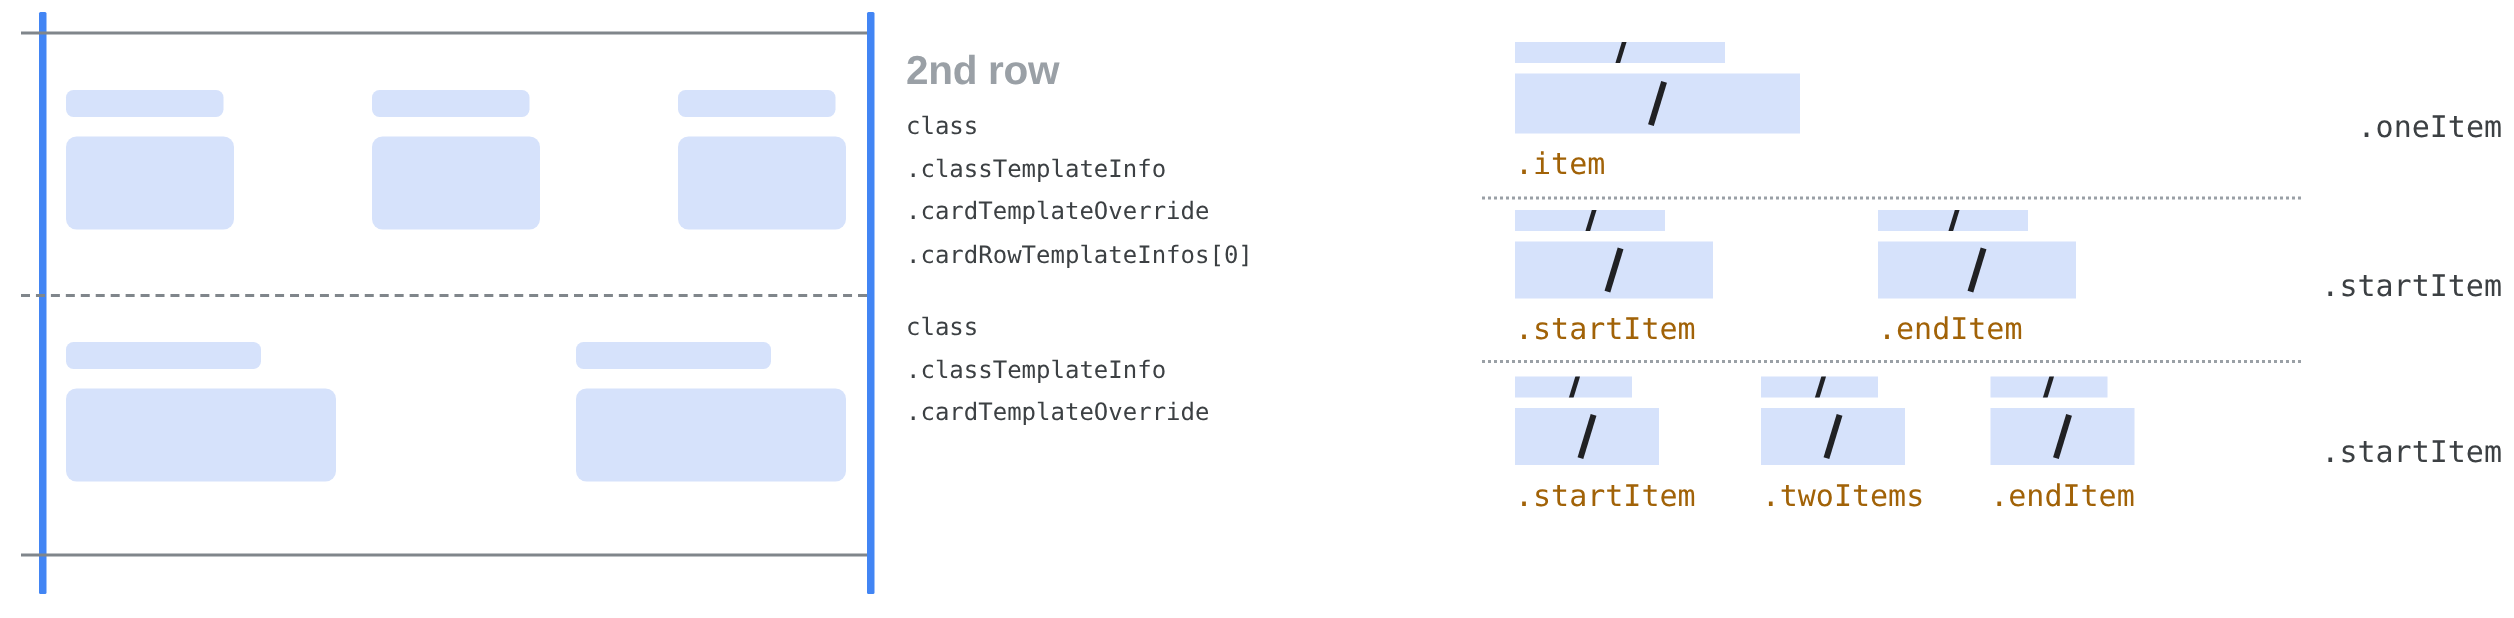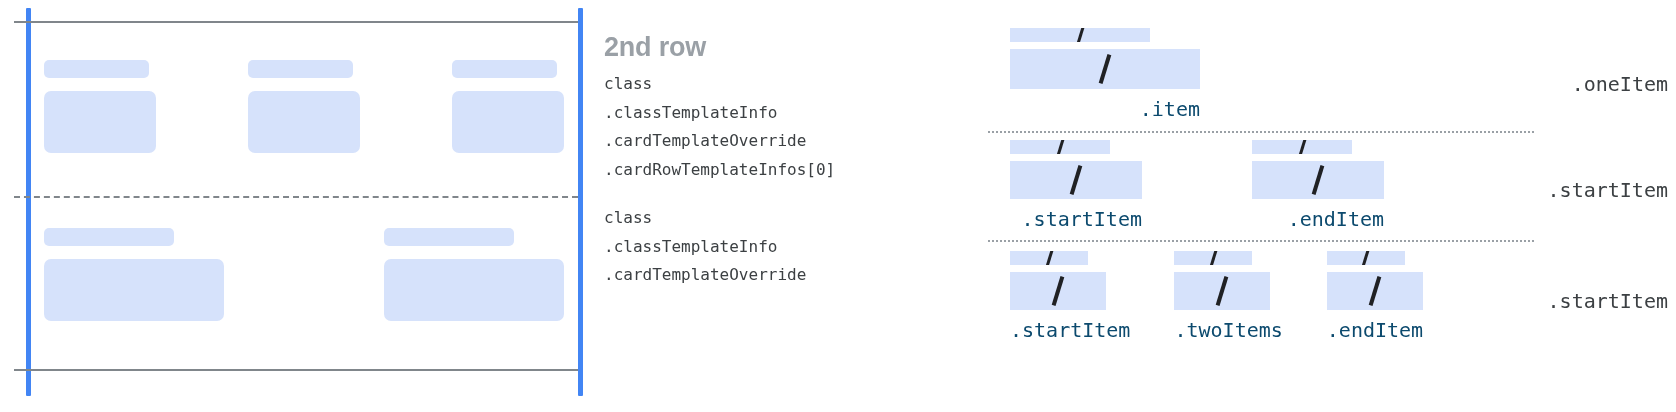--- a/index.html
+++ b/index.html
@@ -162,24 +162,24 @@
     transform: rotate(17deg);
   }
   .slash-box .slash-mark {
     width: 4px; height: 30px;
     margin-left: -2px; margin-top: -15px;
     transform: rotate(17deg);
   }
   .item-label {
     font-family: "DejaVu Sans Mono", monospace;
     font-size: 20px;
-    color: #0c4a6e;
+    color: #a16207;
     margin-top: 8px;
     white-space: pre;
-    text-align: right;
+    text-align: left;
   }
   .variant-name {
     position: absolute;
     font-family: "DejaVu Sans Mono", monospace;
     font-size: 20px;
     color: #3c4043;
     right: 8px;
     white-space: pre;
   }
 

